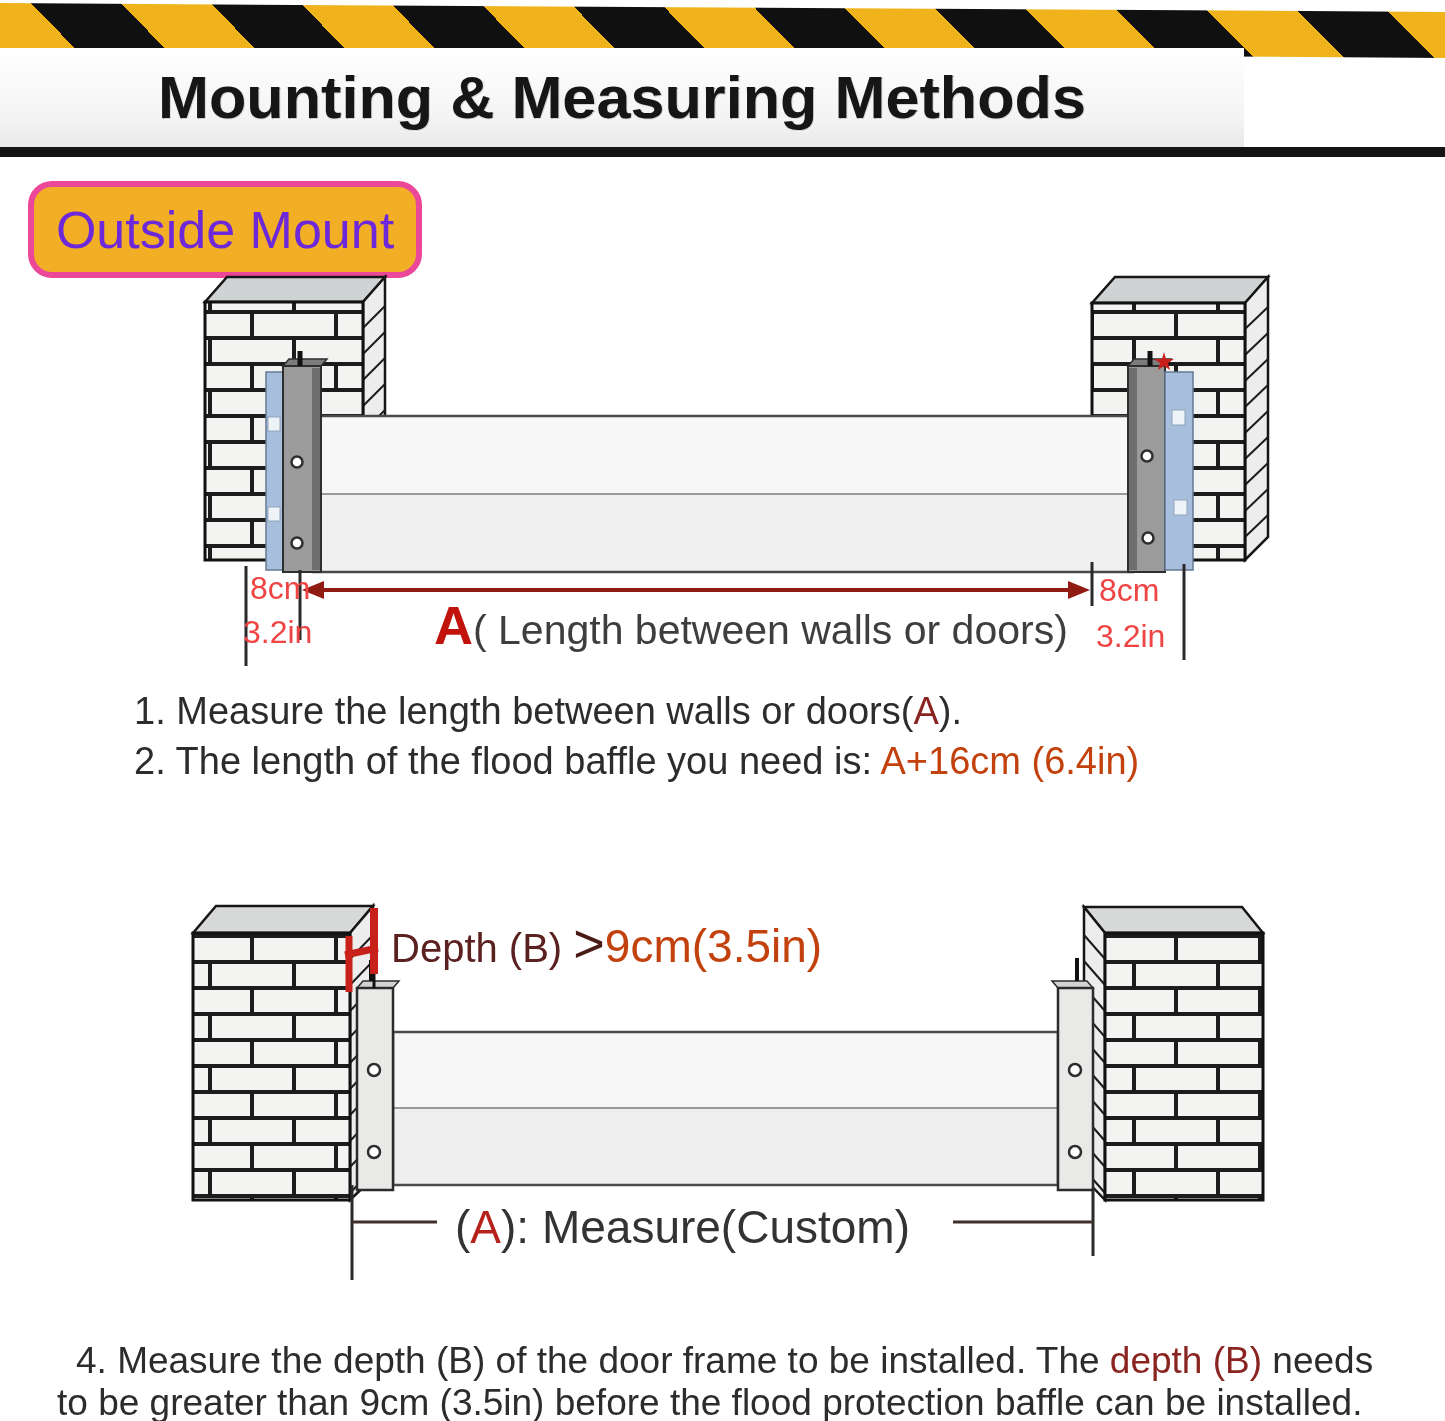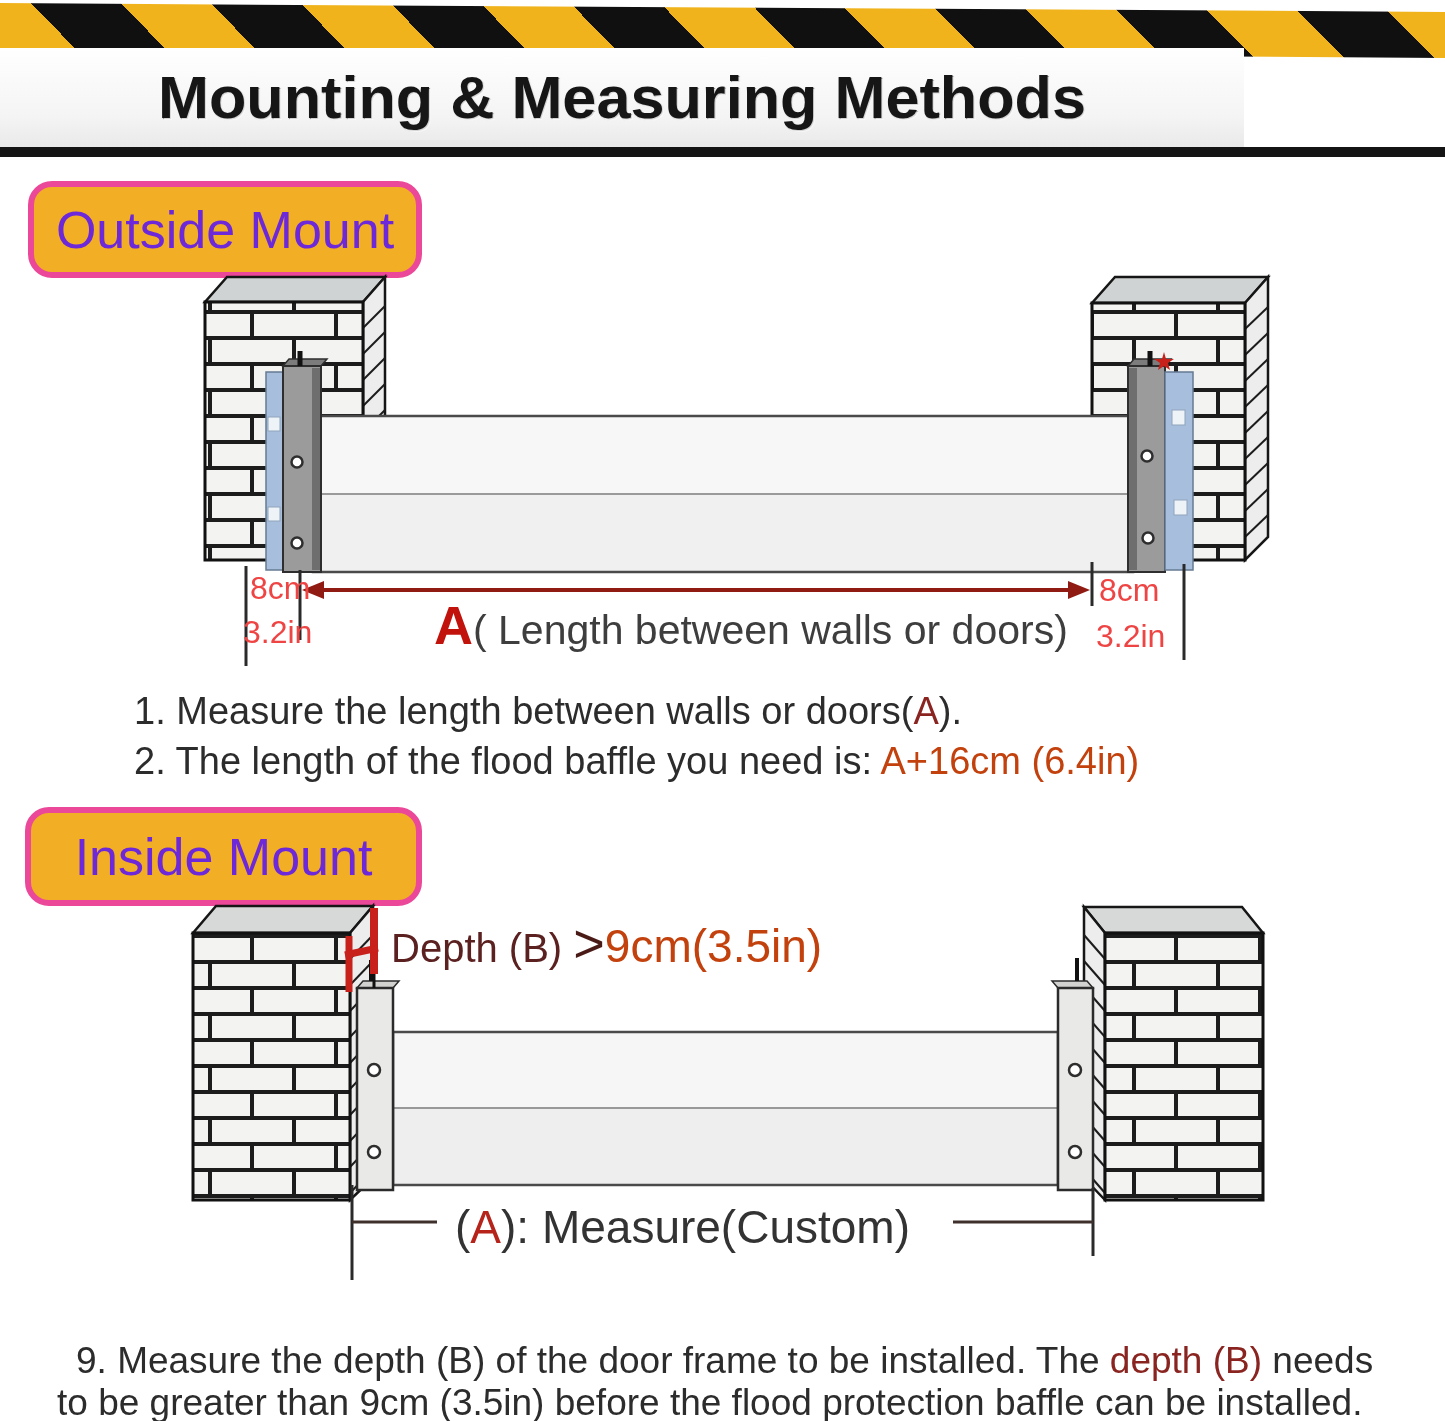--- a/index.html
+++ b/index.html
@@ -148,23 +148,20 @@
     <span class="bigA">A</span><span class="txt">( Length between walls or doors)</span>
   </div>
 
   <div class="abs step" style="left:134px;top:690px;">
     <span>1. Measure the length between walls or doors(</span><span class="mA">A</span><span>).</span>
   </div>
   <div class="abs step" style="left:134px;top:740px;">
     <span>2. The length of the flood baffle you need is: </span><span class="redv">A+16cm (6.4in)</span>
   </div>
 
-  <div class="abs badge" style="left:25px;top:807px;width:385px;height:87px;">
-    <span>Inside Mount</span>
-  </div>
 
   <svg class="abs" style="left:0;top:900px;" width="1445" height="395" viewBox="0 900 1445 395">
 
     <g>
       <polygon points="193,933 350,933 373,906 216,906" fill="#d7d9d8" stroke="#161616" stroke-width="2.5"></polygon>
       <polygon points="350,933 373,906 373,1178 350,1200" fill="#ecedec" stroke="#161616" stroke-width="2.5"></polygon>
       <g stroke="#1c1c1c" stroke-width="2">
         <line x1="350" y1="959" x2="373" y2="935"></line>
           <line x1="350" y1="985" x2="373" y2="961"></line>
         <line x1="350" y1="1011" x2="373" y2="987"></line>
@@ -236,17 +233,17 @@
 
   <div class="abs depthlbl" style="left:391px;top:912px;">
     <span class="dp">Depth (B) </span><span class="gt">&gt;</span><span class="dv">9cm(3.5in)</span>
   </div>
 
   <div class="abs inlbl" style="left:455px;top:1200px;">
     <span>(</span><span class="rA">A</span><span>): Measure(Custom)</span>
   </div>
 
   <div class="abs bstep" style="left:76px;top:1340px;">
-    <span>9. Measure the depth (B) of the door frame to be installed. The </span><span class="mB">depth (B)</span><span> needs</span>
+    <span>4. Measure the depth (B) of the door frame to be installed. The </span><span class="mB">depth (B)</span><span> needs</span>
   </div>
   <div class="abs bstep" style="left:57px;top:1382px;">to be greater than 9cm (3.5in) before the flood protection baffle can be installed.</div>
 
 </div>
 
 </body></html>

